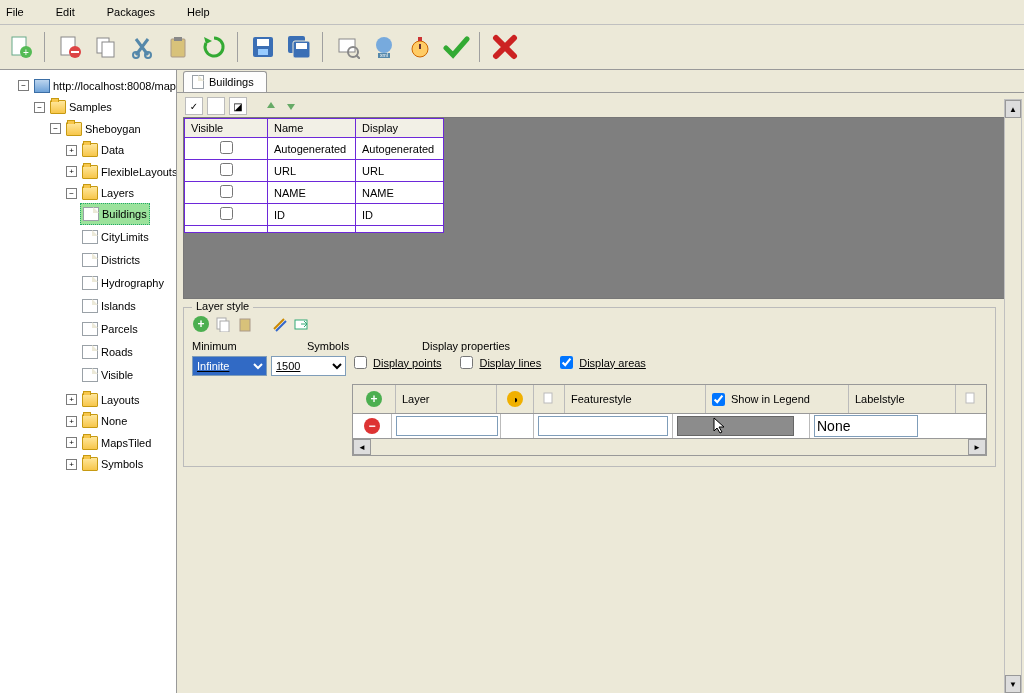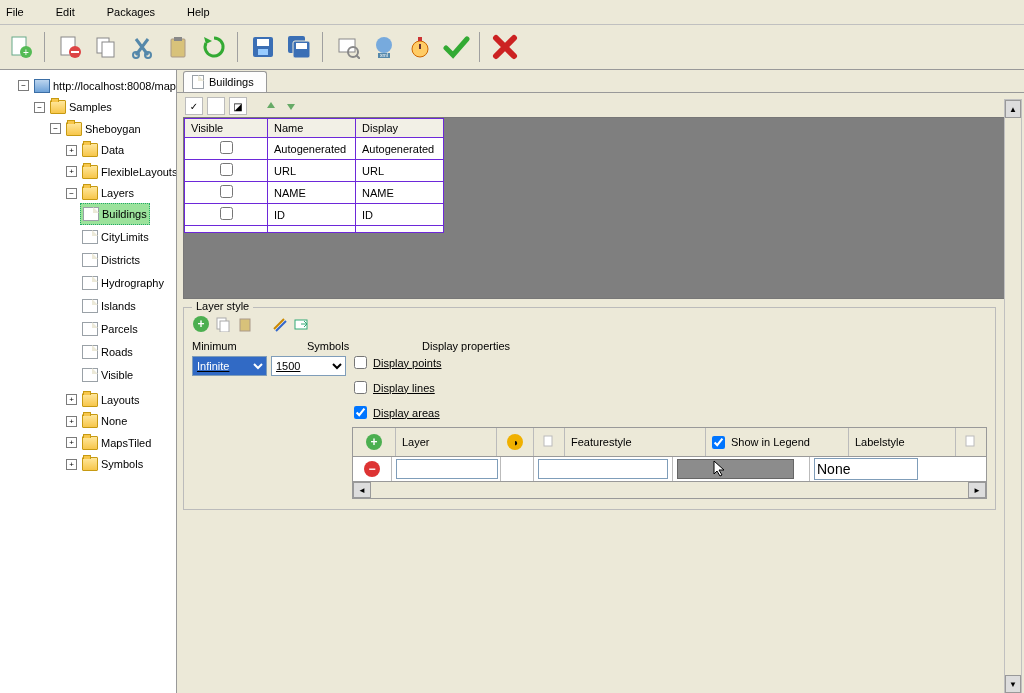--- a/index.html
+++ b/index.html
@@ -42,21 +42,21 @@
   
   .groupbox{border:1px solid #bbb;margin-top:8px;padding:6px 8px 10px;position:relative;background:#ece9d8;margin-right:22px;}
   .groupbox .legend{position:absolute;top:-8px;left:8px;background:#ece9d8;padding:0 4px;font-size:11px;}
   .ls-toolbar{height:20px;display:flex;align-items:center;gap:4px;margin-bottom:6px;}
   .ls-btn{width:18px;height:18px;display:flex;align-items:center;justify-content:center;}
   .row-labels{display:flex;gap:40px;margin-bottom:4px;}
   .row-labels span{width:75px;}
   .row-controls{display:flex;gap:4px;align-items:flex-start;text-decoration:underline;}
   select.combo{width:75px;height:20px;font-size:11px;border:1px solid #7f9db9;background:#fff;}
   .combo.sel{background:#316ac5;color:#fff;}
-  .cb-col{display:flex;flex-direction:column;gap:12px;margin-left:4px;}
+  .cb-col{display:flex;flex-direction:row;gap:19px;margin-left:4px;}
   .cb-row{display:flex;align-items:center;gap:6px;}
   
   .rule-area{margin-top:8px;margin-left:160px;}
   .rule-head{display:flex;align-items:center;border:1px solid #999;background:#ece9d8;height:28px;}
   .rule-head .cell{border-right:1px solid #bbb;height:100%;display:flex;align-items:center;padding:0 6px;gap:6px;}
   .plus-circ{width:16px;height:16px;border-radius:50%;background:#4caf50;color:#fff;display:flex;align-items:center;justify-content:center;font-weight:bold;font-size:12px;}
   .dup-circ{width:16px;height:16px;border-radius:50%;background:#f0b000;display:flex;align-items:center;justify-content:center;font-size:10px;}
   .rule-body{display:flex;border:1px solid #999;border-top:none;height:24px;background:#fff;}
   .rule-body .cell{border-right:1px solid #bbb;height:100%;display:flex;align-items:center;padding:0 4px;}
   .minus-circ{width:16px;height:16px;border-radius:50%;background:#d33;color:#fff;display:flex;align-items:center;justify-content:center;font-weight:bold;font-size:12px;}

